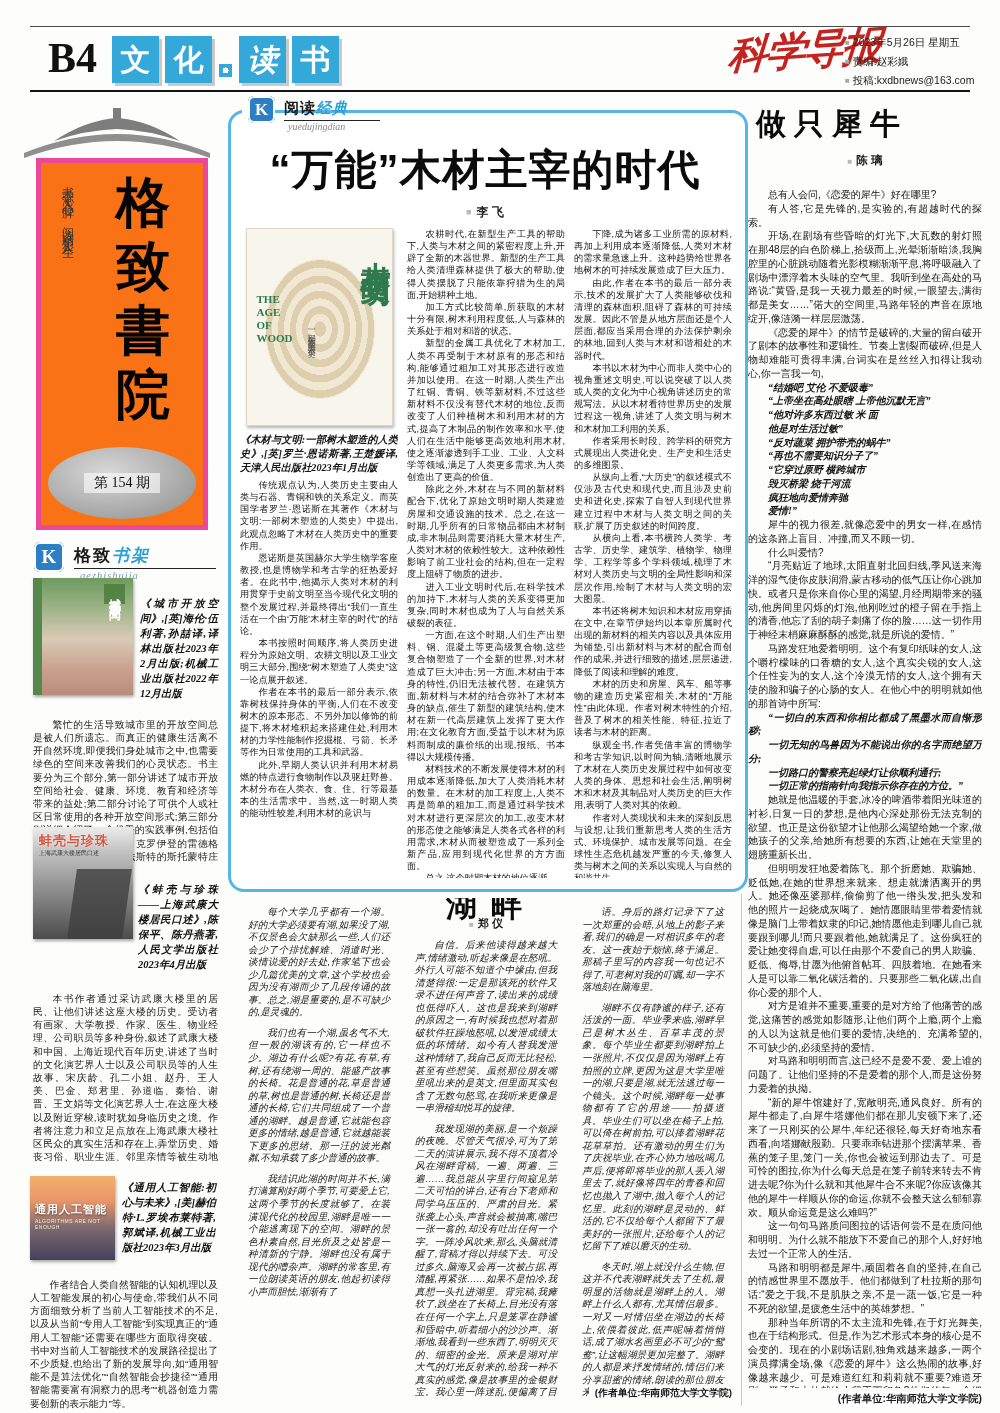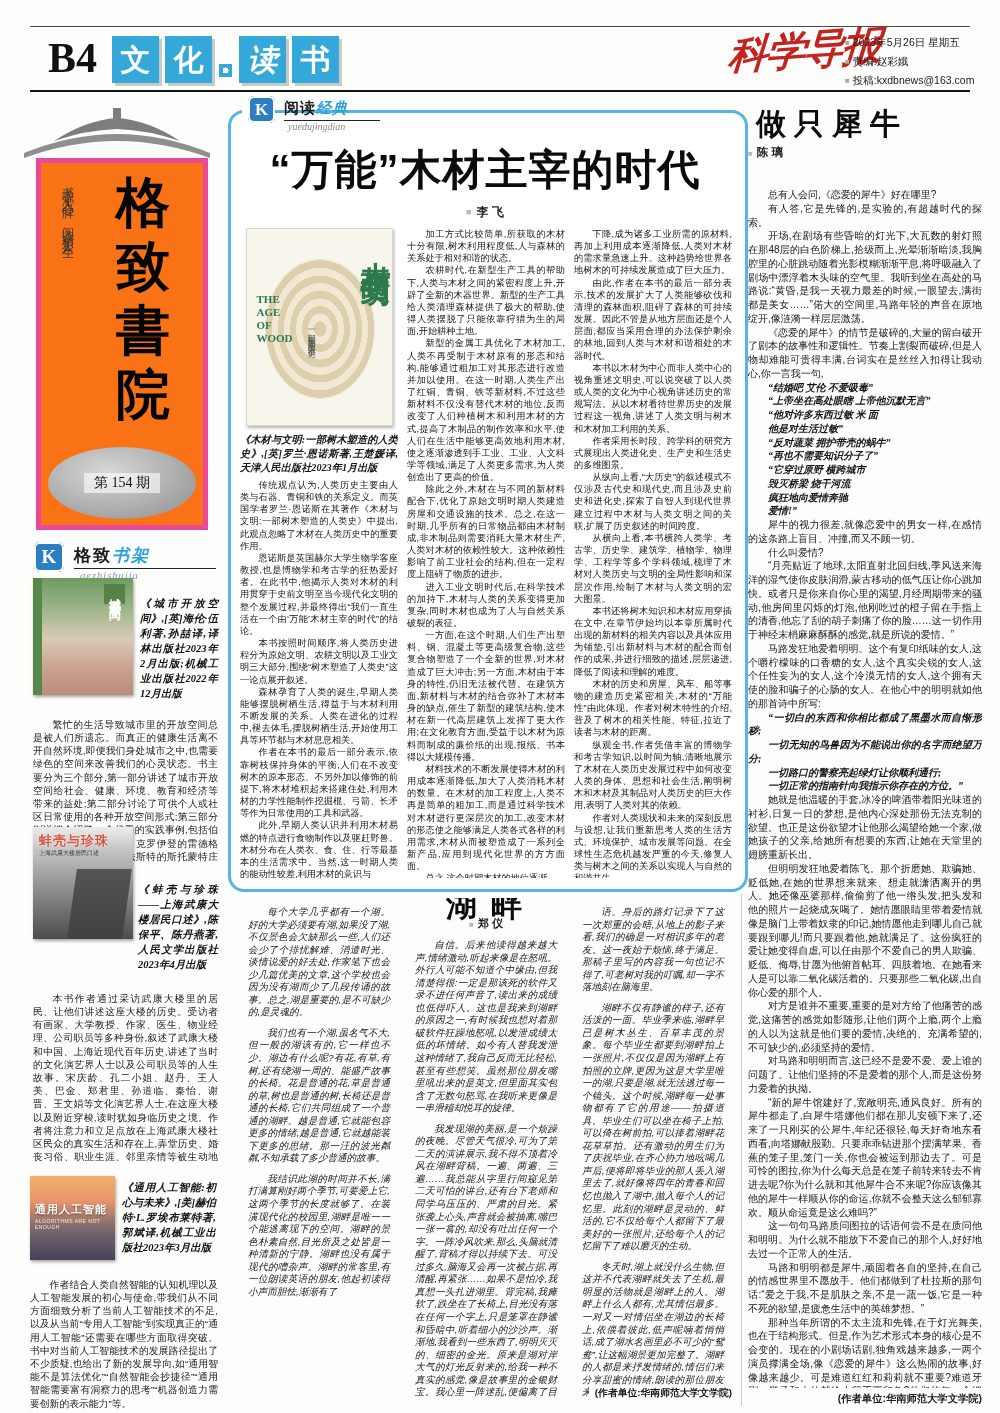--- a/index.html
+++ b/index.html
@@ -80,21 +80,21 @@
   .lcol{width:158px;overflow:hidden;font-size:9.6px;line-height:12.55px;text-align:justify;color:#161616;position:relative;}
   .lcol .para{margin:8px;text-indent:2em;font-style:italic;}
   .lake-title{font-size:31px;font-weight:900;letter-spacing:14px;text-align:center;padding-left:10px;margin:2px 0 4px 0;color:#0b0b0b;}
   .lake-author{text-align:center;font-size:11px;font-weight:700;margin-bottom:6px;}
   .lake-author .bullet{color:#b9b9b9;font-size:8px;margin-right:4px;}
   .attrib{position:absolute;right:0;bottom:0;background:#fff;font-weight:700;font-size:9.8px;padding-left:6px;}
   
   .vsep{position:absolute;left:741px;top:894px;width:1px;height:512px;background:#c9c9c9;}
   .rhino{position:absolute;left:748px;top:104px;width:234px;height:1302px;}
   .rhino-title{font-size:30px;font-weight:900;letter-spacing:8px;padding-left:8px;color:#0b0b0b;}
-  .rhino-author{font-size:11.5px;font-weight:700;margin-top:0;}
+  .rhino-author{text-align:center;font-size:11.5px;font-weight:700;margin-top:8px;}
   .rhino-author .bullet{color:#b9b9b9;font-size:8px;margin-right:4px;}
   .rhino-text{position:absolute;left:0;top:84px;width:234px;height:1200px;overflow:hidden;
               font-size:10px;line-height:13.75px;text-align:justify;color:#161616;}
   .rhino-text .para{margin:0;text-indent:2em;}
   .para.verse{font-family:"Liberation Serif",serif;font-style:italic;font-weight:700;}
   .rhino .attrib{font-size:10.3px;}
   .sidebar-para{position:absolute;}
 </style>
 </head>
 <body>
@@ -182,29 +182,28 @@
         <div class="rings"></div>
         <div class="eng">THE AGE OF WOOD</div>
         <div class="vt">木材与文明</div>
         <div class="sub">一部树木塑造的人类史</div>
       </div>
       <p class="main-caption">《木材与文明:一部树木塑造的人类史》,[英]罗兰·恩诺斯著,王楚媛译,天津人民出版社2023年1月出版</p>
       <div>
           <p class="para ">传统观点认为,人类历史主要由人类与石器、青铜和铁的关系定义。而英国学者罗兰·恩诺斯在其著作《木材与文明:一部树木塑造的人类史》中提出,此观点忽略了木材在人类历史中的重要作用。</p>
           <p class="para ">恩诺斯是英国赫尔大学生物学客座教授,也是博物学和考古学的狂热爱好者。在此书中,他揭示人类对木材的利用贯穿于史前文明至当今现代化文明的整个发展过程,并最终得出“我们一直生活在一个由‘万能’木材主宰的时代”的结论。</p>
           <p class="para ">本书按照时间顺序,将人类历史进程分为原始文明、农耕文明以及工业文明三大部分,围绕“树木塑造了人类史”这一论点展开叙述。</p>
-          <p class="para ">森林孕育了人类的诞生,早期人类能够摆脱树栖生活,得益于与木材利用不断发展的关系。人类在进化的过程中,褪去体毛,摆脱树栖生活,开始使用工具等环节都与木材息息相关。</p>
           <p class="para ">作者在本书的最后一部分表示,依靠树枝保持身体的平衡,人们在不改变树木的原本形态、不另外加以修饰的前提下,将木材堆积起来搭建住处,利用木材的力学性能制作挖掘棍、弓箭、长矛等作为日常使用的工具和武器。</p>
           <p class="para ">此外,早期人类认识并利用木材易燃的特点进行食物制作以及驱赶野兽。木材分布在人类衣、食、住、行等最基本的生活需求中。当然,这一时期人类的能动性较差,利用木材的意识与</p>
         </div>
     </div>
     <div class="mcol">
       <div>
+          <p class="para ">农耕时代,在新型生产工具的帮助下,人类与木材之间的紧密程度上升,开辟了全新的木器世界。新型的生产工具给人类清理森林提供了极大的帮助,使得人类摆脱了只能依靠狩猎为生的局面,开始耕种土地。</p>
           <p class="para ">加工方式比较简单,所获取的木材十分有限,树木利用程度低,人与森林的关系处于相对和谐的状态。</p>
-          <p class="para ">农耕时代,在新型生产工具的帮助下,人类与木材之间的紧密程度上升,开辟了全新的木器世界。新型的生产工具给人类清理森林提供了极大的帮助,使得人类摆脱了只能依靠狩猎为生的局面,开始耕种土地。</p>
           <p class="para ">新型的金属工具优化了木材加工,人类不再受制于木材原有的形态和结构,能够通过粗加工对其形态进行改造并加以使用。在这一时期,人类生产出了红铜、青铜、铁等新材料,不过这些新材料不仅没有替代木材的地位,反而改变了人们种植树木和利用木材的方式,提高了木制品的制作效率和水平,使人们在生活中能够更高效地利用木材,使之逐渐渗透到手工业、工业、人文科学等领域,满足了人类更多需求,为人类创造出了更高的价值。</p>
           <p class="para ">除此之外,木材在与不同的新材料配合下,优化了原始文明时期人类建造房屋和交通设施的技术。总之,在这一时期,几乎所有的日常物品都由木材制成,非木制品则需要消耗大量木材生产,人类对木材的依赖性较大。这种依赖性影响了前工业社会的结构,但在一定程度上阻碍了物质的进步。</p>
           <p class="para ">进入工业文明时代后,在科学技术的加持下,木材与人类的关系变得更加复杂,同时木材也成为了人与自然关系破裂的表征。</p>
           <p class="para ">一方面,在这个时期,人们生产出塑料、钢、混凝土等更高级复合物,这些复合物塑造了一个全新的世界,对木材造成了巨大冲击;另一方面,木材由于本身的特性,仍旧无法被代替。在建筑方面,新材料与木材的结合弥补了木材本身的缺点,催生了新型的建筑结构,使木材在新一代高层建筑上发挥了更大作用;在文化教育方面,受益于以木材为原料而制成的廉价纸的出现,报纸、书本得以大规模传播。</p>
           <p class="para ">材料技术的不断发展使得木材的利用成本逐渐降低,加大了人类消耗木材的数量。在木材的加工程度上,人类不再是简单的粗加工,而是通过科学技术对木材进行更深层次的加工,改变木材的形态使之能够满足人类各式各样的利用需求,木材从而被塑造成了一系列全新产品,应用到现代化世界的方方面面。</p>
           <p class="para ">总之,这个时期木材的地位逐渐</p>
         </div>
     </div>
     <div class="mcol">
       <div>

